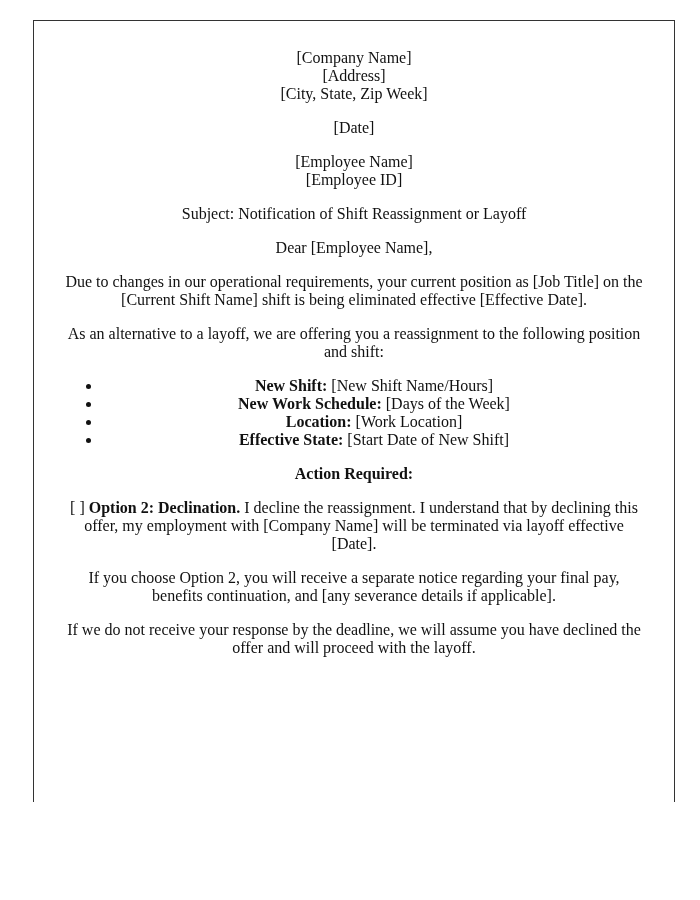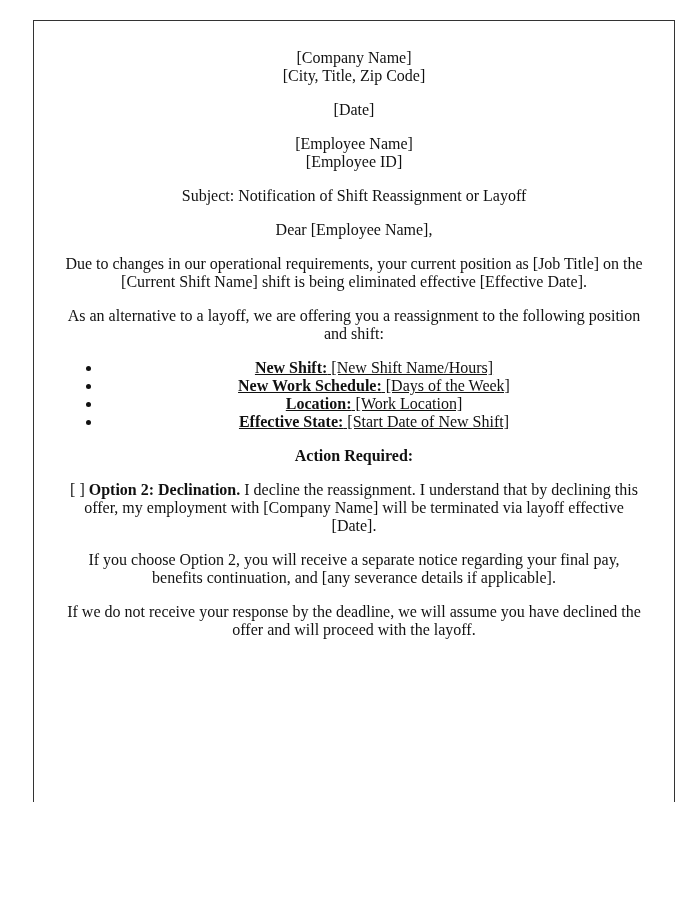--- a/index.html
+++ b/index.html
@@ -34,36 +34,36 @@
     }
     .letter p {
       margin: 0 0 16px 0;
     }
     .block-lines span {
       display: block;
     }
     .letter ul {
       margin: 0 0 16px 0;
       padding-left: 40px;
-      text-decoration: underline;
     }
     .letter li {
       margin: 0;
     }
     b { font-weight: bold; }
   </style>
 </head>
 <body>
 
 <div class="viewport">
   <div class="letter">
 
     <p class="block-lines">
       <span>[Company Name]</span>
-      <span>[City, Title, Zip Code]</span>
+      <span>[Address]</span>
+      <span>[City, State, Zip Week]</span>
     </p>
 
     <p>[Date]</p>
 
     <p class="block-lines">
       <span>[Employee Name]</span>
       <span>[Employee ID]</span>
     </p>
 
     <p>Subject: Notification of Shift Reassignment or Layoff</p>

